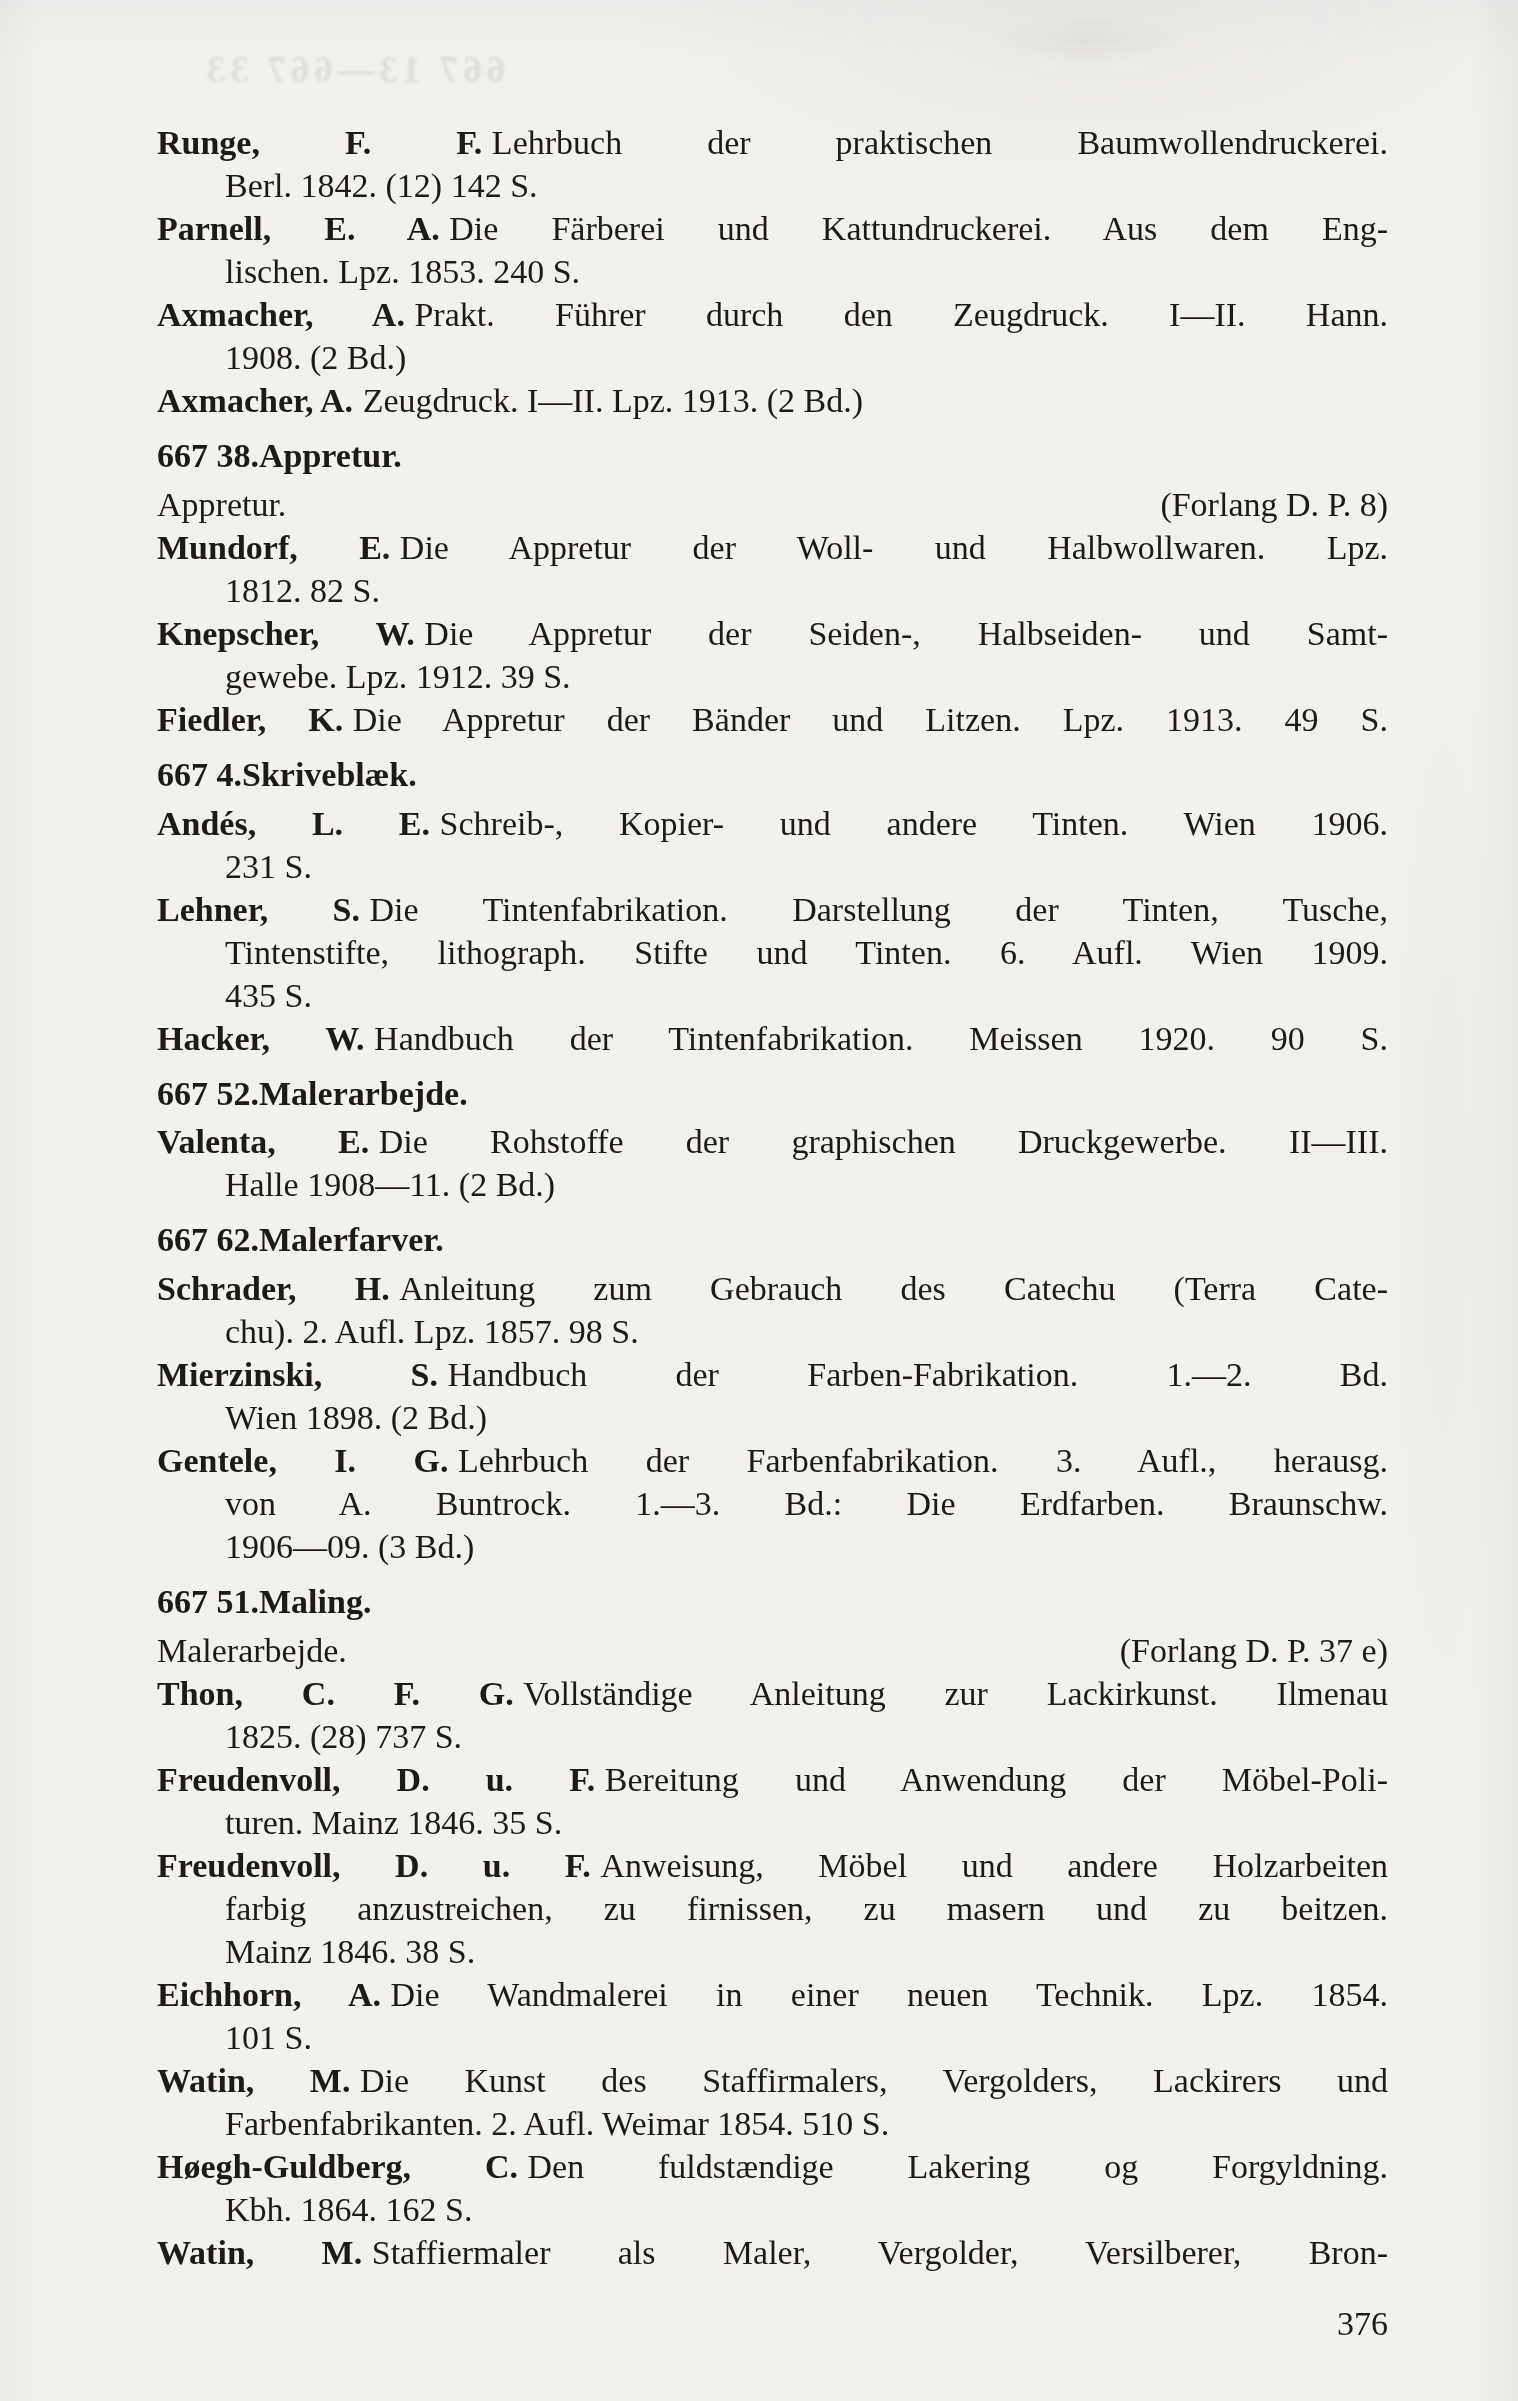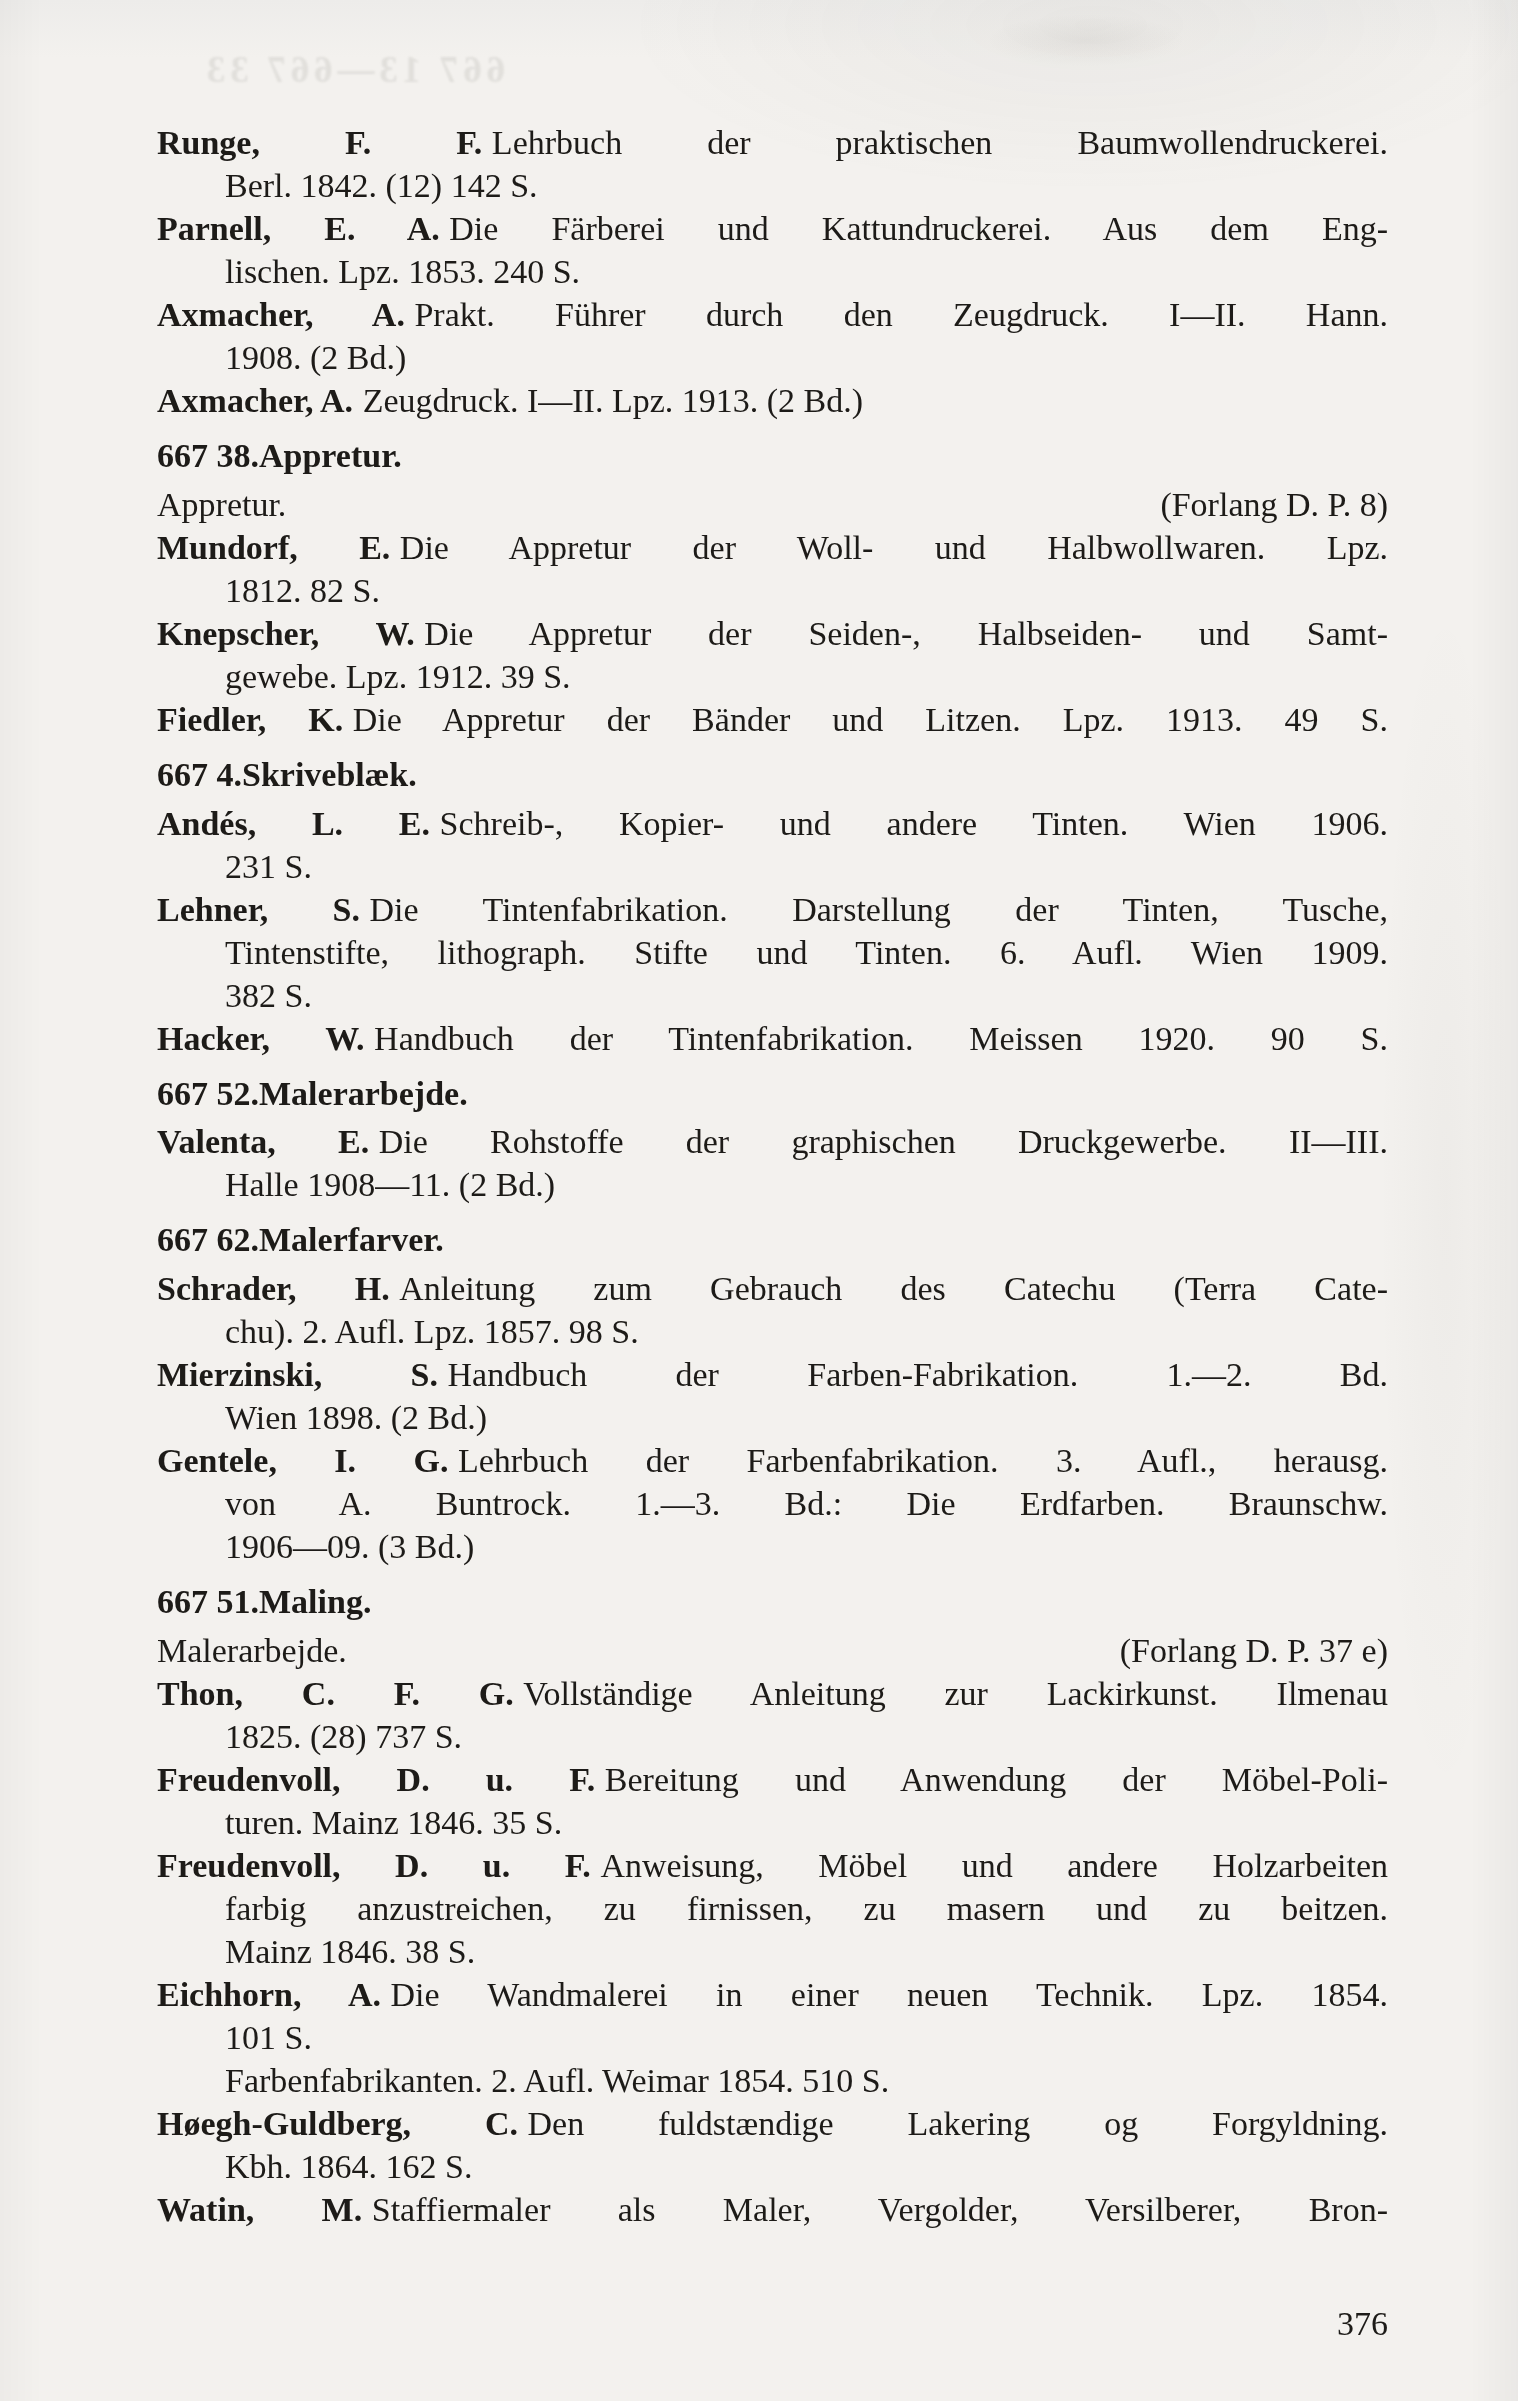--- a/index.html
+++ b/index.html
@@ -101,21 +101,21 @@
       <div class="line indent">gewebe.  Lpz. 1912.  39 S.</div>
       <div class="line justify"><span class="author">Fiedler, K.</span>Die Appretur der Bänder und Litzen.  Lpz. 1913.  49 S.</div>
       <div class="line sec">
         <span>667 4.</span>
         <span>Skriveblæk.</span>
       </div>
       <div class="line justify"><span class="author">Andés, L. E.</span>Schreib-, Kopier- und andere Tinten.  Wien 1906.</div>
       <div class="line indent">231 S.</div>
       <div class="line justify"><span class="author">Lehner, S.</span>Die Tintenfabrikation.  Darstellung der Tinten, Tusche,</div>
       <div class="line indent justify">Tintenstifte, lithograph. Stifte und Tinten.  6. Aufl.  Wien 1909.</div>
-      <div class="line indent">382 S.</div>
+      <div class="line indent">435 S.</div>
       <div class="line justify"><span class="author">Hacker, W.</span>Handbuch der Tintenfabrikation.  Meissen 1920.  90 S.</div>
       <div class="line sec">
         <span>667 52.</span>
         <span>Malerarbejde.</span>
       </div>
       <div class="line justify"><span class="author">Valenta, E.</span>Die Rohstoffe der graphischen Druckgewerbe.  II—III.</div>
       <div class="line indent">Halle 1908—11.  (2 Bd.)</div>
       <div class="line sec">
         <span>667 62.</span>
         <span>Malerfarver.</span>
@@ -137,20 +137,21 @@
       </div>
       <div class="line justify"><span class="author">Thon, C. F. G.</span>Vollständige Anleitung zur Lackirkunst.  Ilmenau</div>
       <div class="line indent">1825.  (28) 737 S.</div>
       <div class="line justify"><span class="author">Freudenvoll, D. u. F.</span>Bereitung und Anwendung der Möbel-Poli-</div>
       <div class="line indent">turen.  Mainz 1846.  35 S.</div>
       <div class="line justify"><span class="author">Freudenvoll, D. u. F.</span>Anweisung, Möbel und andere Holzarbeiten</div>
       <div class="line indent justify">farbig anzustreichen, zu firnissen, zu masern und zu beitzen.</div>
       <div class="line indent">Mainz 1846.  38 S.</div>
       <div class="line justify"><span class="author">Eichhorn, A.</span>Die Wandmalerei in einer neuen Technik.  Lpz. 1854.</div>
       <div class="line indent">101 S.</div>
+      <div class="line justify"><span class="author">Watin, M.</span>Die Kunst des Staffirmalers, Vergolders, Lackirers und</div>
       <div class="line indent">Farbenfabrikanten.  2. Aufl.  Weimar 1854.  510 S.</div>
       <div class="line justify"><span class="author">Høegh-Guldberg, C.</span>Den fuldstændige Lakering og Forgyldning.</div>
       <div class="line indent">Kbh. 1864.  162 S.</div>
       <div class="line justify"><span class="author">Watin, M.</span>Staffiermaler als Maler, Vergolder, Versilberer, Bron-</div>
     </main>
 
   <div class="page-number">376</div>
 
   <div class="tick">‚</div>
 </div>

